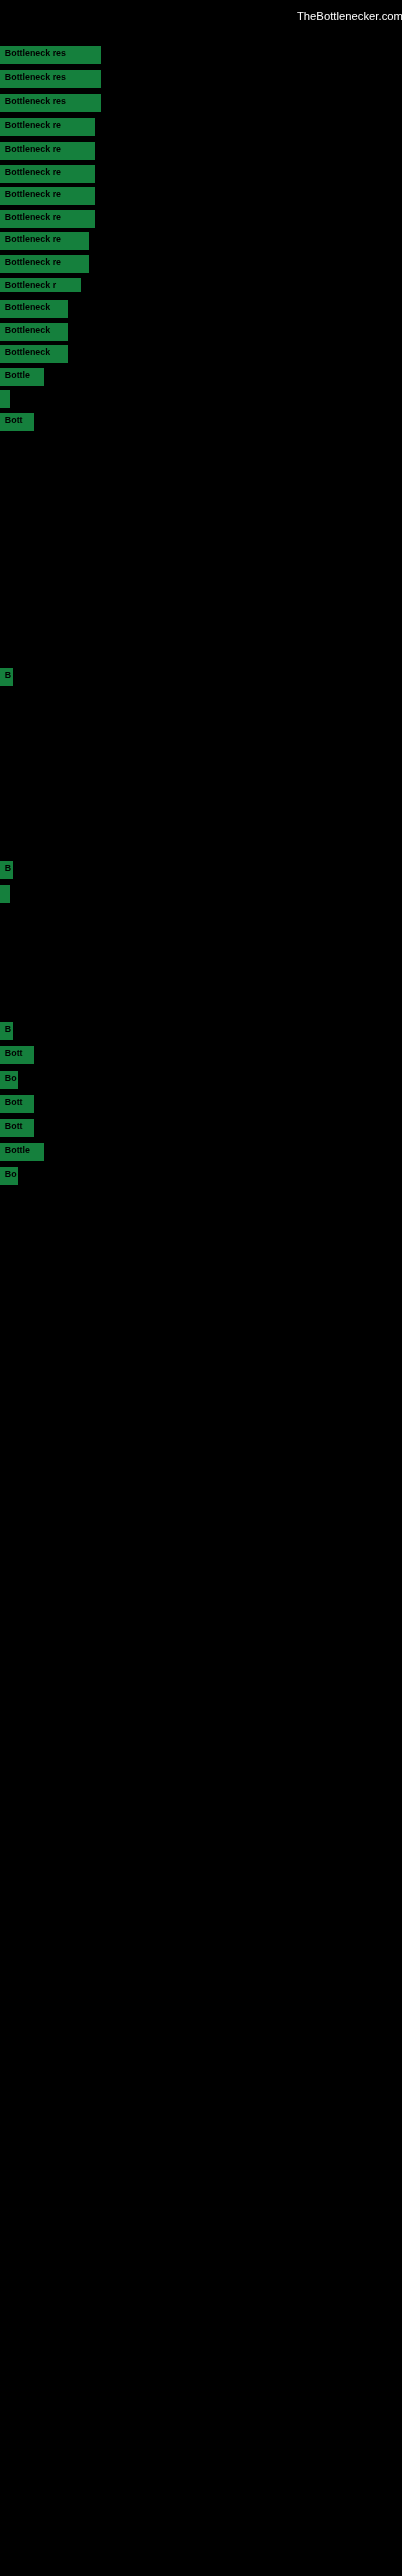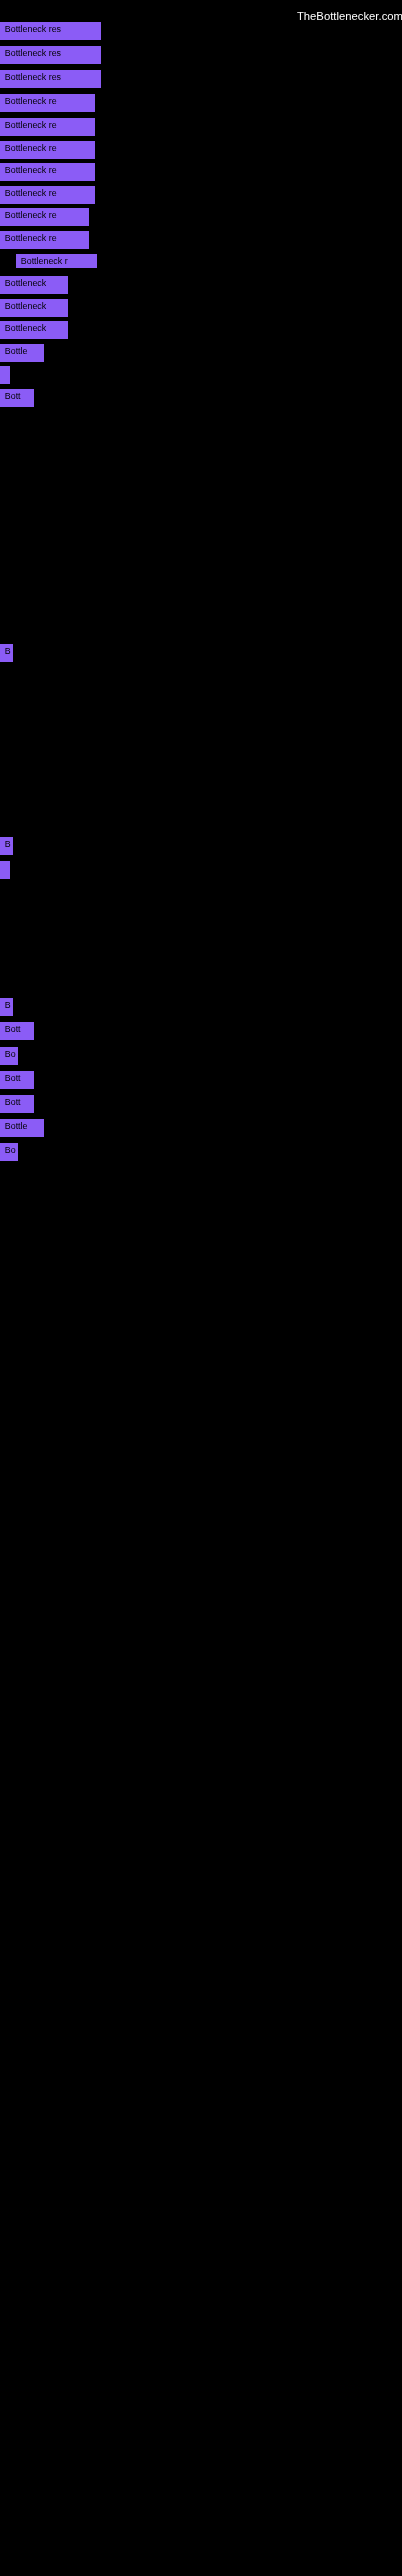--- a/index.html
+++ b/index.html
@@ -23,47 +23,48 @@
       text-align: right;
       padding: 6.4px 0;
       position: absolute;
       top: 3.2px;
       left: 0;
       right: 0;
     }
 
     .bottleneck-label {
       position: absolute;
-      background-color: #8b5cf6;
+      background-color: #15803d;
       color: #000000;
       font-size: 8.9px;
-      font-weight: normal;
+      font-weight: bold;
       padding: 2.4px 4.8px;
       white-space: nowrap;
       overflow: hidden;
       display: inline-block;
+      margin-top: 24px;
     }
   </style>
 </head>
 <body>
 
 <div class="site-title">TheBottlenecker.com</div>
 
 <div id="labels-container" style="position:relative; width:403px; height:2576px;">
 <div class="bottleneck-label" style="position: absolute; top: 22px; left: 0px; width: 101px; height: 17.7px; font-size: 8.9px;">Bottleneck res</div>
     <div class="bottleneck-label" style="position: absolute; top: 46px; left: 0px; width: 101px; height: 17.7px; font-size: 8.9px;">Bottleneck res</div>
     <div class="bottleneck-label" style="position: absolute; top: 70px; left: 0px; width: 101px; height: 17.7px; font-size: 8.9px;">Bottleneck res</div>
     <div class="bottleneck-label" style="position: absolute; top: 94px; left: 0px; width: 95px; height: 17.7px; font-size: 8.9px;">Bottleneck re</div>
     <div class="bottleneck-label" style="position: absolute; top: 118px; left: 0px; width: 95px; height: 17.7px; font-size: 8.9px;">Bottleneck re</div>
     <div class="bottleneck-label" style="position: absolute; top: 141px; left: 0px; width: 95px; height: 17.7px; font-size: 8.9px;">Bottleneck re</div>
     <div class="bottleneck-label" style="position: absolute; top: 163px; left: 0px; width: 95px; height: 17.7px; font-size: 8.9px;">Bottleneck re</div>
     <div class="bottleneck-label" style="position: absolute; top: 186px; left: 0px; width: 95px; height: 17.7px; font-size: 8.9px;">Bottleneck re</div>
     <div class="bottleneck-label" style="position: absolute; top: 208px; left: 0px; width: 89px; height: 17.7px; font-size: 8.9px;">Bottleneck re</div>
     <div class="bottleneck-label" style="position: absolute; top: 231px; left: 0px; width: 89px; height: 17.7px; font-size: 8.9px;">Bottleneck re</div>
-    <div class="bottleneck-label" style="position: absolute; top: 254px; left: 16px; width: 81px; height: 14px; font-size: 8.9px;">Bottleneck r</div>
+    <div class="bottleneck-label" style="position: absolute; top: 254px; left: 0px; width: 81px; height: 14px; font-size: 8.9px;">Bottleneck r</div>
     <div class="bottleneck-label" style="position: absolute; top: 276px; left: 0px; width: 68px; height: 17.7px; font-size: 8.9px;">Bottleneck</div>
     <div class="bottleneck-label" style="position: absolute; top: 299px; left: 0px; width: 68px; height: 17.7px; font-size: 8.9px;">Bottleneck</div>
     <div class="bottleneck-label" style="position: absolute; top: 321px; left: 0px; width: 68px; height: 17.7px; font-size: 8.9px;">Bottleneck</div>
     <div class="bottleneck-label" style="position: absolute; top: 344px; left: 0px; width: 44px; height: 17.7px; font-size: 8.9px;">Bottle</div>
     <div class="bottleneck-label" style="position: absolute; top: 366px; left: 0px; width: 6.4px; height: 17.7px; font-size: 8.9px;"></div>
     <div class="bottleneck-label" style="position: absolute; top: 389px; left: 0px; width: 34px; height: 17.7px; font-size: 8.9px;">Bott</div>
     <div class="bottleneck-label" style="position: absolute; top: 644px; left: 0px; width: 13px; height: 17.7px; font-size: 8.9px;">B</div>
     <div class="bottleneck-label" style="position: absolute; top: 837px; left: 0px; width: 13px; height: 17.7px; font-size: 8.9px;">B</div>
     <div class="bottleneck-label" style="position: absolute; top: 861px; left: 0px; width: 6.4px; height: 17.7px; font-size: 8.9px;"></div>
     <div class="bottleneck-label" style="position: absolute; top: 998px; left: 0px; width: 13px; height: 17.7px; font-size: 8.9px;">B</div>

